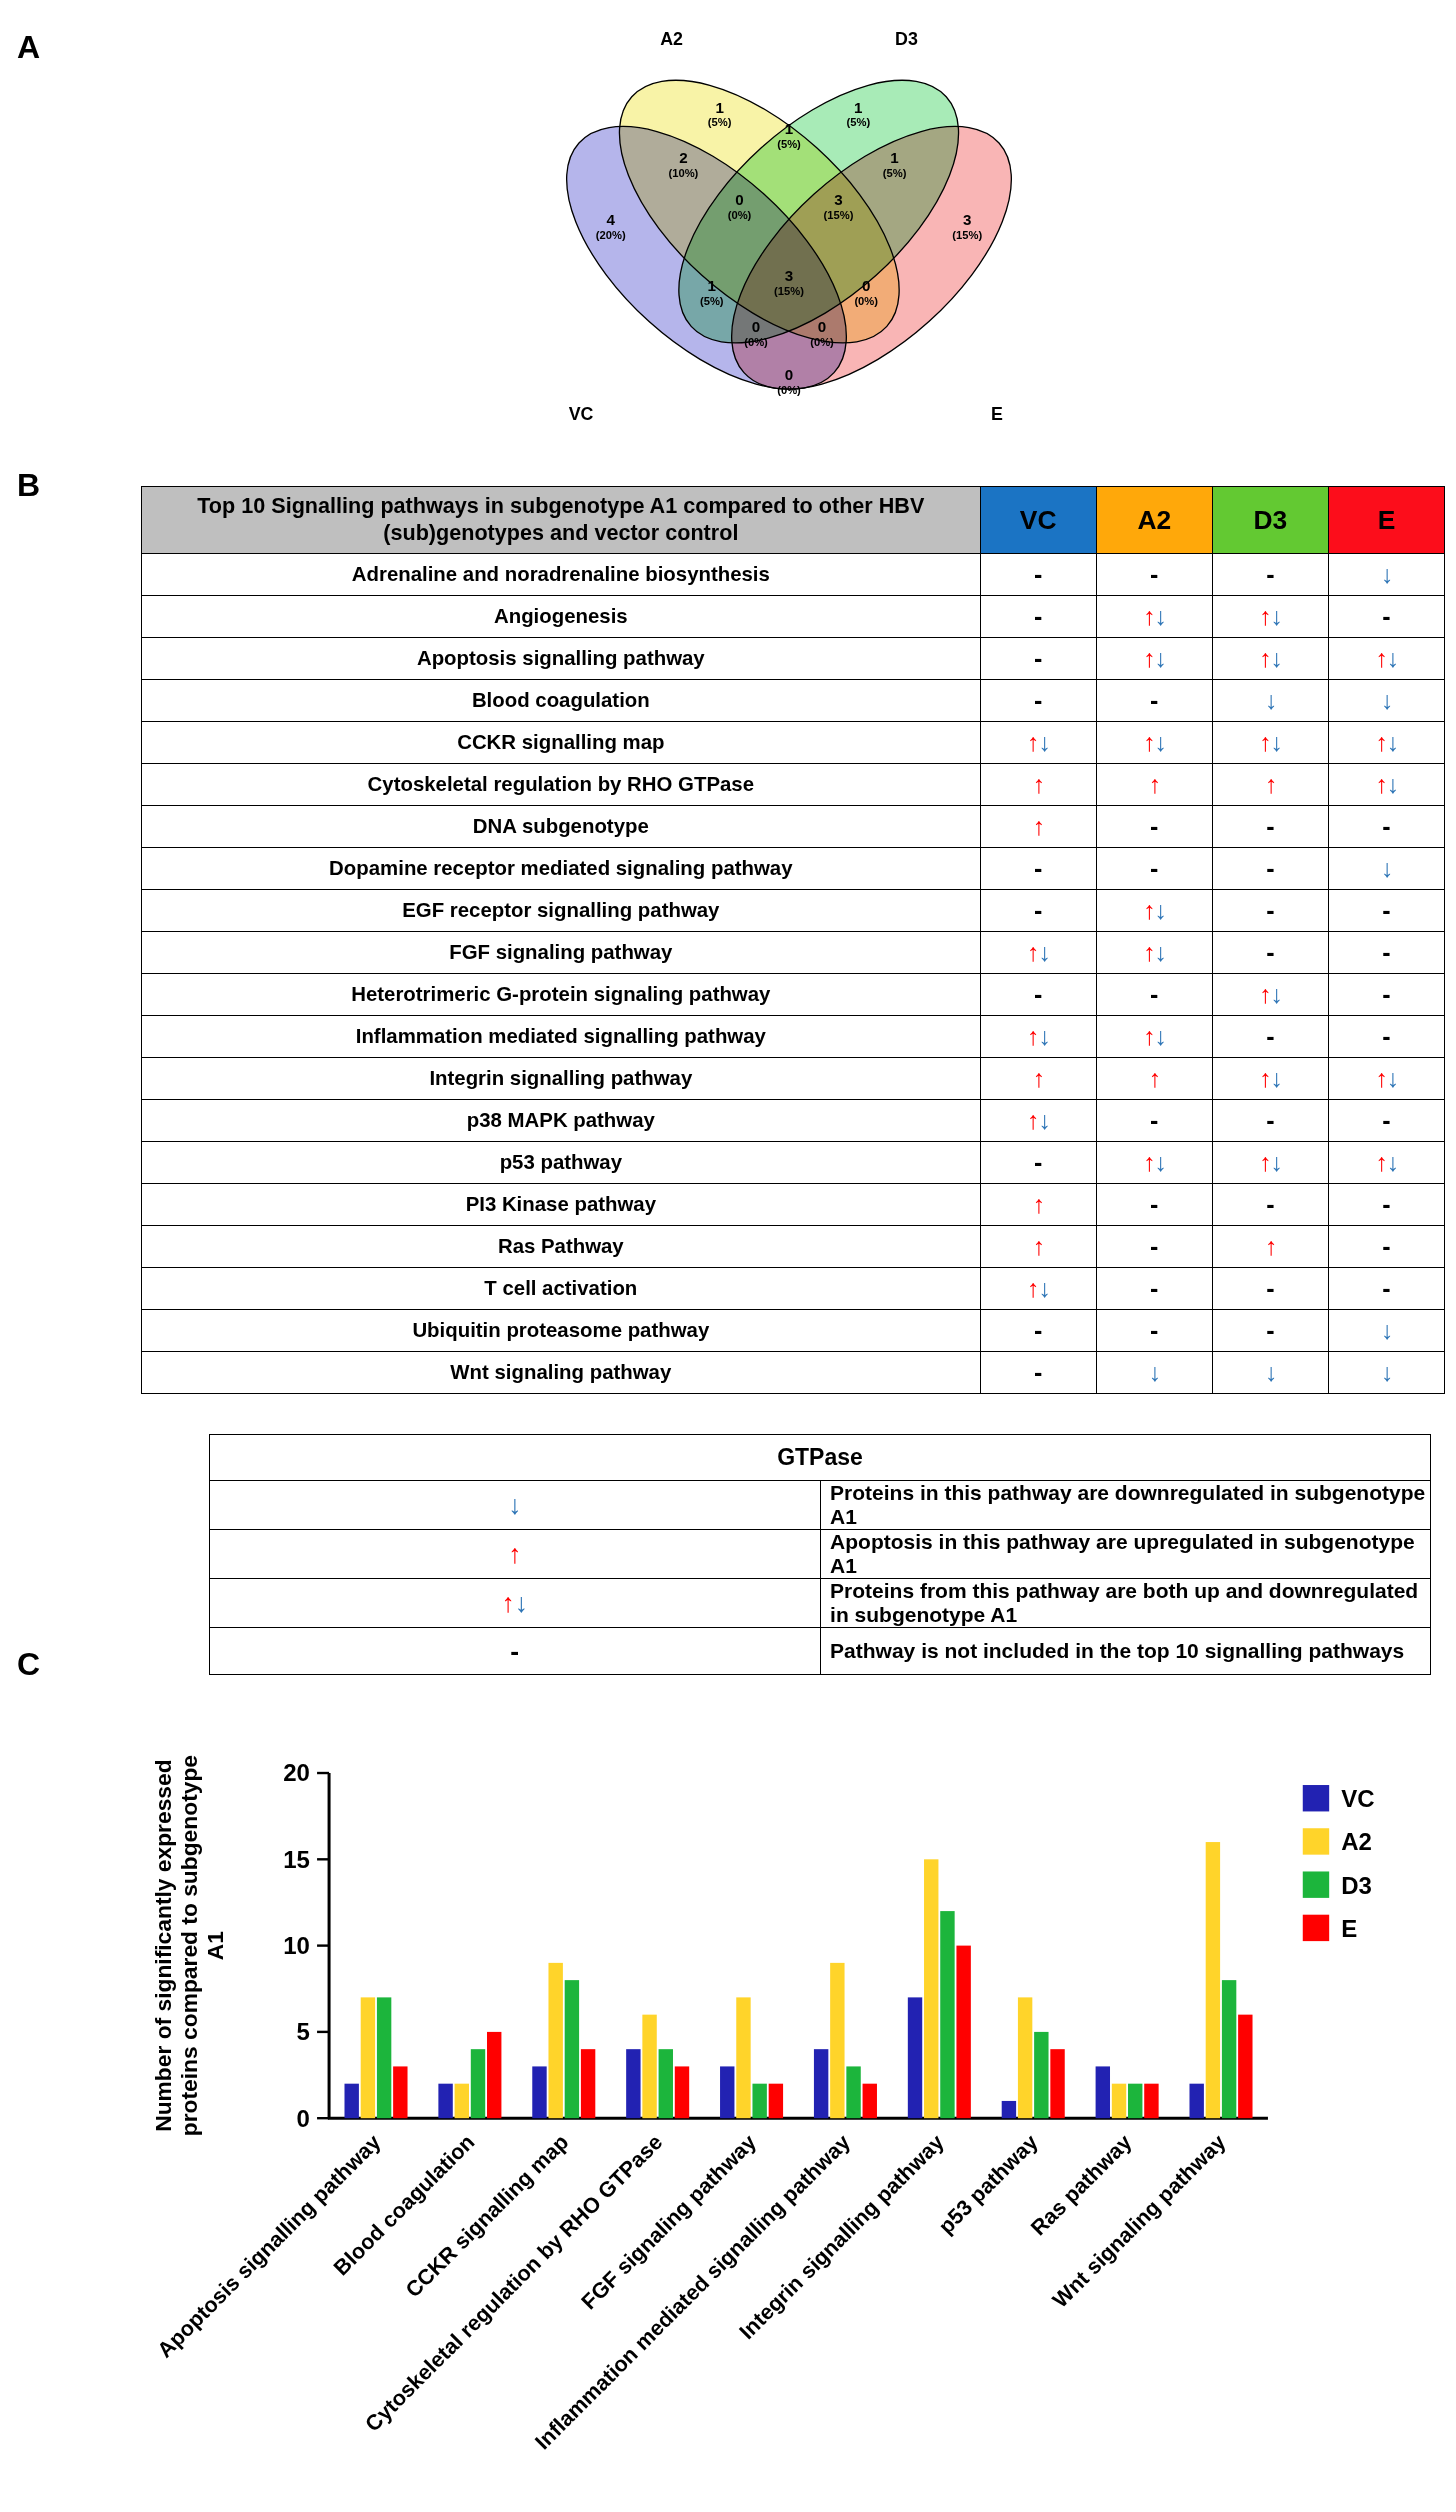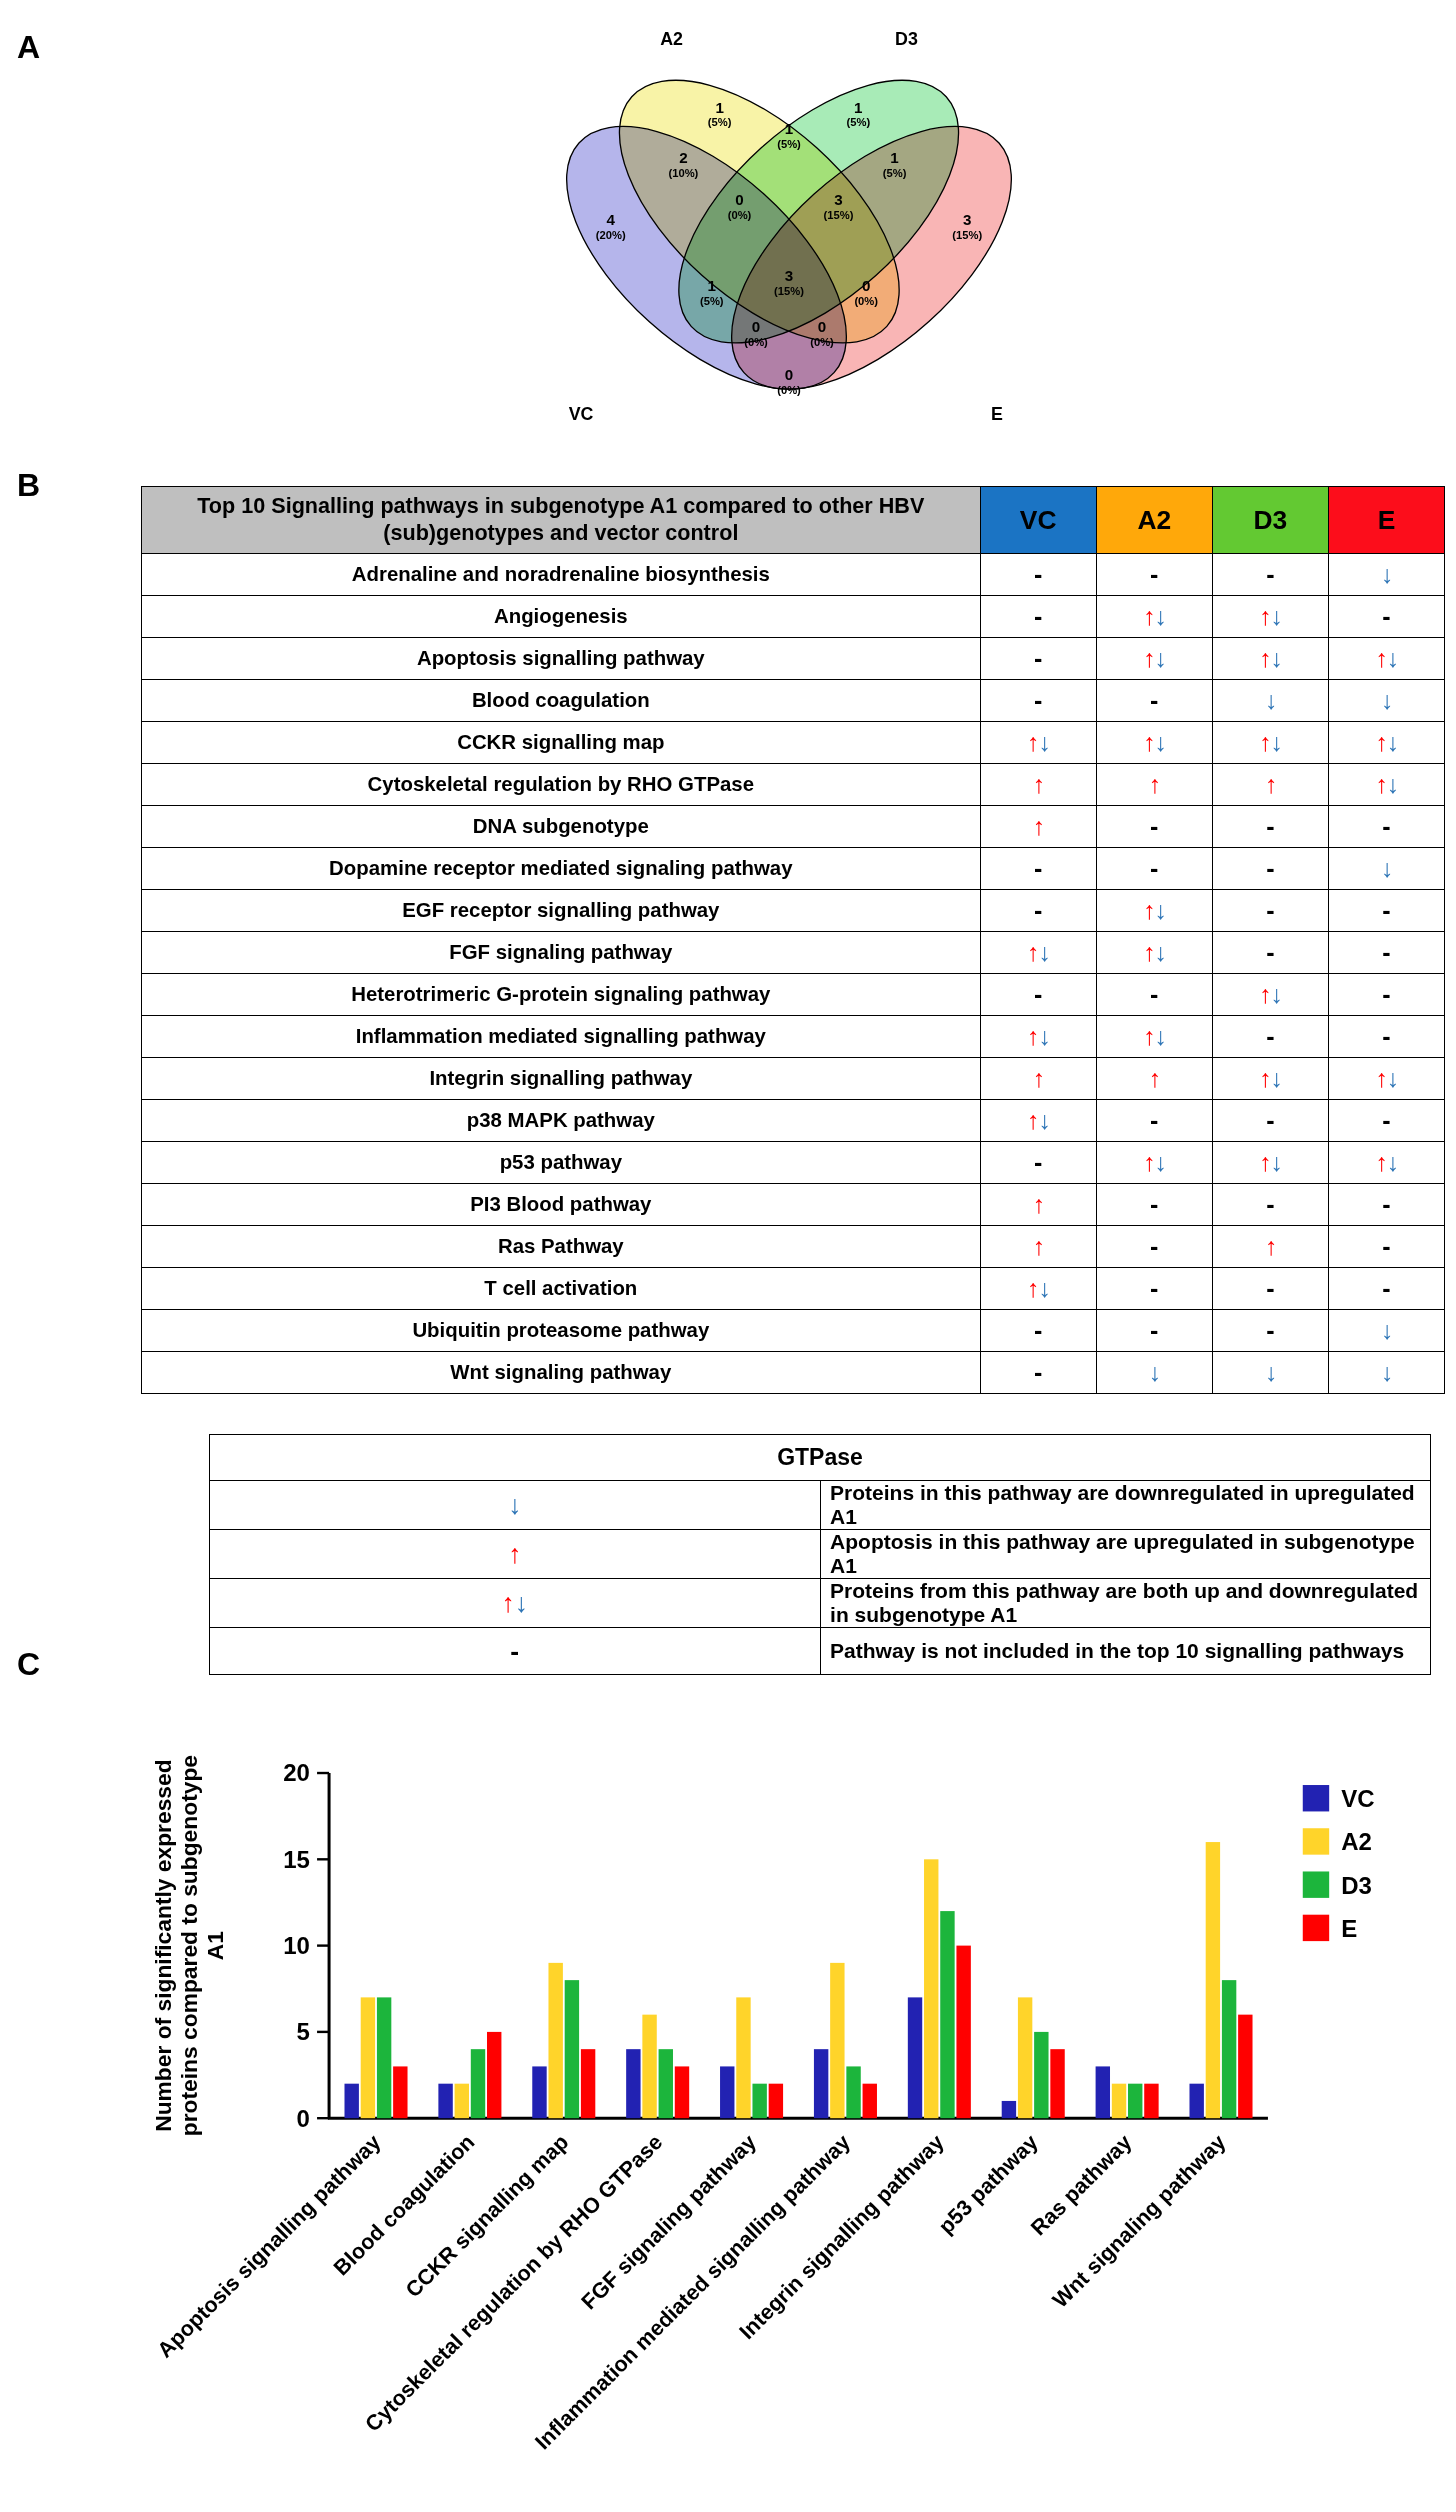--- a/index.html
+++ b/index.html
@@ -222,21 +222,21 @@
           <td class="sym"><span class="dash">-</span></td>
         </tr>
         <tr>
           <td class="pathway-name">p53 pathway</td>
           <td class="sym"><span class="dash">-</span></td>
           <td class="sym"><span class="up">↑</span><span class="down">↓</span></td>
           <td class="sym"><span class="up">↑</span><span class="down">↓</span></td>
           <td class="sym"><span class="up">↑</span><span class="down">↓</span></td>
         </tr>
         <tr>
-          <td class="pathway-name">PI3 Blood pathway</td>
+          <td class="pathway-name">PI3 Kinase pathway</td>
           <td class="sym"><span class="up">↑</span></td>
           <td class="sym"><span class="dash">-</span></td>
           <td class="sym"><span class="dash">-</span></td>
           <td class="sym"><span class="dash">-</span></td>
         </tr>
         <tr>
           <td class="pathway-name">Ras Pathway</td>
           <td class="sym"><span class="up">↑</span></td>
           <td class="sym"><span class="dash">-</span></td>
           <td class="sym"><span class="up">↑</span></td>
@@ -268,21 +268,21 @@
 
   <table class="legend">
     <thead>
       <tr>
         <th class="legend-title" colspan="2">GTPase</th>
       </tr>
     </thead>
     <tbody id="legend-tbody">
         <tr>
           <td class="legend-sym" style="width: 120px;"><span class="down">↓</span></td>
-          <td class="legend-desc">Proteins in this pathway are downregulated in upregulated A1</td>
+          <td class="legend-desc">Proteins in this pathway are downregulated in subgenotype A1</td>
         </tr>
         <tr>
           <td class="legend-sym" style="width: 120px;"><span class="up">↑</span></td>
           <td class="legend-desc">Apoptosis in this pathway are upregulated in subgenotype A1</td>
         </tr>
         <tr>
           <td class="legend-sym" style="width: 120px;"><span class="up">↑</span><span class="down">↓</span></td>
           <td class="legend-desc">Proteins from this pathway are both up and downregulated in subgenotype A1</td>
         </tr>
         <tr>

